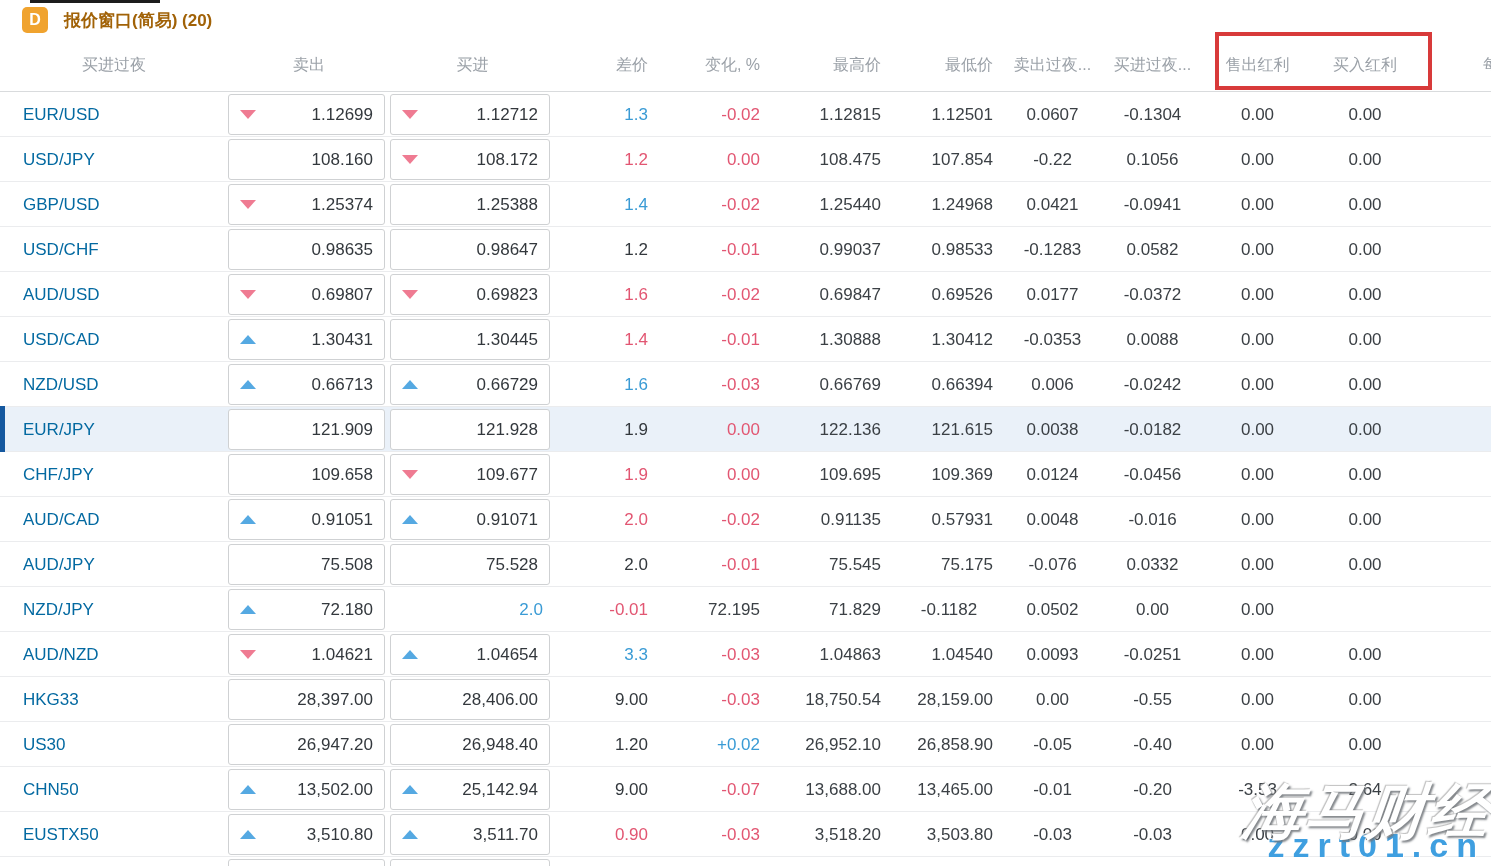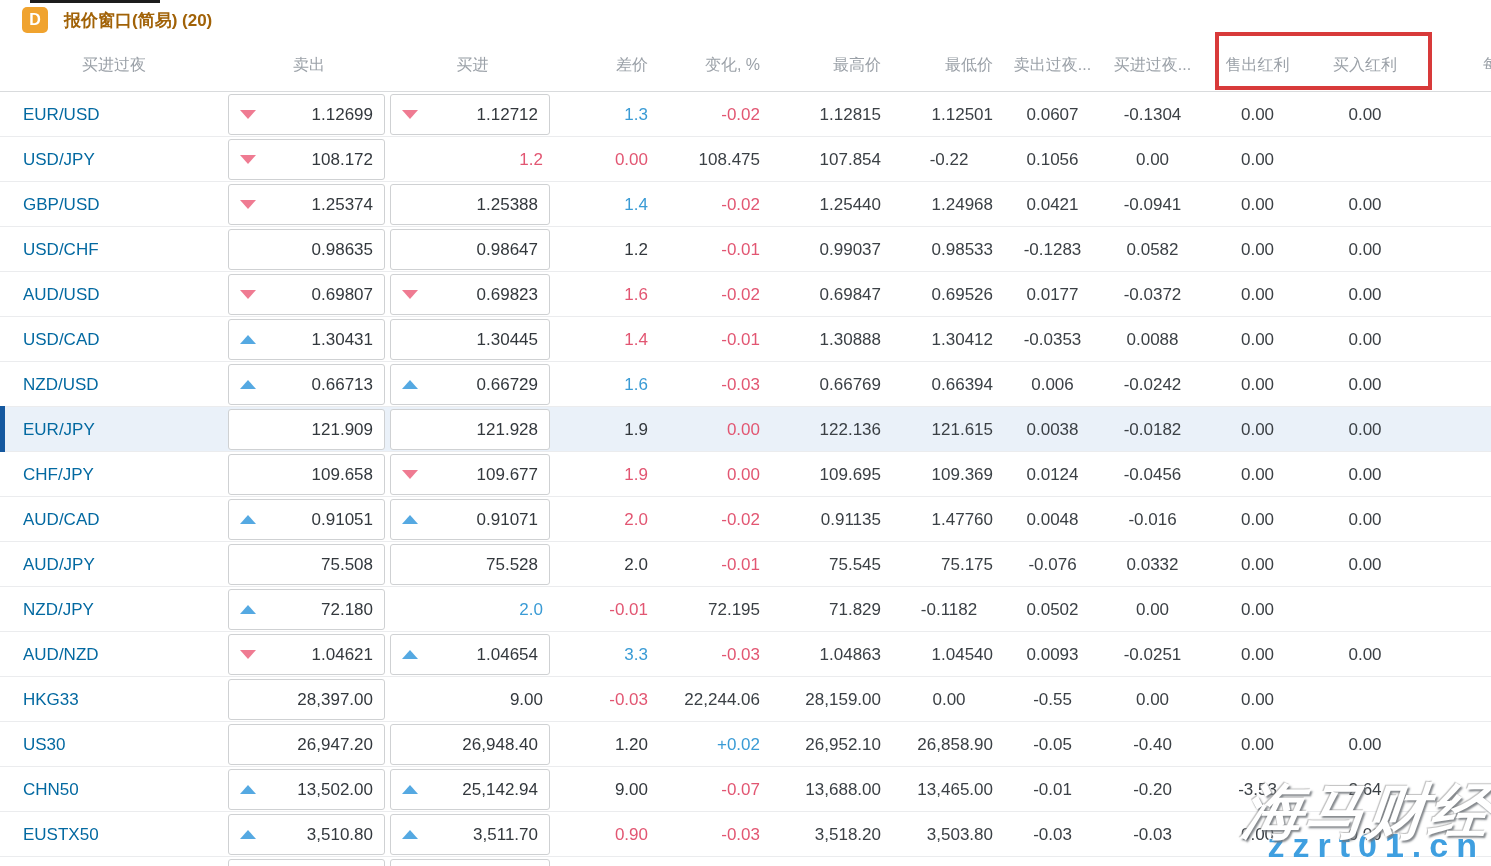--- a/index.html
+++ b/index.html
@@ -106,20 +106,25 @@
       <div class="c-center"><span>0.0607</span></div>
       <div class="c-center"><span>-0.1304</span></div>
       <div class="c-center"><span>0.00</span></div>
       <div class="c-center"><span>0.00</span></div>
       <div></div>
     </div>
     <div class="grid-row quote-row">
       <div class="c-symbol"><span>USD/JPY</span></div>
       <div class="c-box">
         <div class="qbox">
+          <span class="qval">108.160</span>
+        </div>
+      </div>
+      <div class="c-box">
+        <div class="qbox">
           <span class="arr down"></span>
           <span class="qval">108.172</span>
         </div>
       </div>
       <div class="c-right"><span class="t-neg">1.2</span></div>
       <div class="c-right"><span class="t-neg">0.00</span></div>
       <div class="c-right"><span>108.475</span></div>
       <div class="c-right"><span>107.854</span></div>
       <div class="c-center"><span>-0.22</span></div>
       <div class="c-center"><span>0.1056</span></div>
@@ -298,21 +303,21 @@
       </div>
       <div class="c-box">
         <div class="qbox">
           <span class="arr up"></span>
           <span class="qval">0.91071</span>
         </div>
       </div>
       <div class="c-right"><span class="t-neg">2.0</span></div>
       <div class="c-right"><span class="t-neg">-0.02</span></div>
       <div class="c-right"><span>0.91135</span></div>
-      <div class="c-right"><span>1.47760</span></div>
+      <div class="c-right"><span>0.57931</span></div>
       <div class="c-center"><span>0.0048</span></div>
       <div class="c-center"><span>-0.016</span></div>
       <div class="c-center"><span>0.00</span></div>
       <div class="c-center"><span>0.00</span></div>
       <div></div>
     </div>
     <div class="grid-row quote-row">
       <div class="c-symbol"><span>AUD/JPY</span></div>
       <div class="c-box">
         <div class="qbox">
@@ -376,23 +381,28 @@
       <div class="c-center"><span>0.00</span></div>
       <div></div>
     </div>
     <div class="grid-row quote-row">
       <div class="c-symbol"><span>HKG33</span></div>
       <div class="c-box">
         <div class="qbox">
           <span class="qval">28,397.00</span>
         </div>
       </div>
+      <div class="c-box">
+        <div class="qbox">
+          <span class="qval">28,406.00</span>
+        </div>
+      </div>
       <div class="c-right"><span class="t-flat">9.00</span></div>
       <div class="c-right"><span class="t-neg">-0.03</span></div>
-      <div class="c-right"><span>22,244.06</span></div>
+      <div class="c-right"><span>18,750.54</span></div>
       <div class="c-right"><span>28,159.00</span></div>
       <div class="c-center"><span>0.00</span></div>
       <div class="c-center"><span>-0.55</span></div>
       <div class="c-center"><span>0.00</span></div>
       <div class="c-center"><span>0.00</span></div>
       <div></div>
     </div>
     <div class="grid-row quote-row">
       <div class="c-symbol"><span>US30</span></div>
       <div class="c-box">

